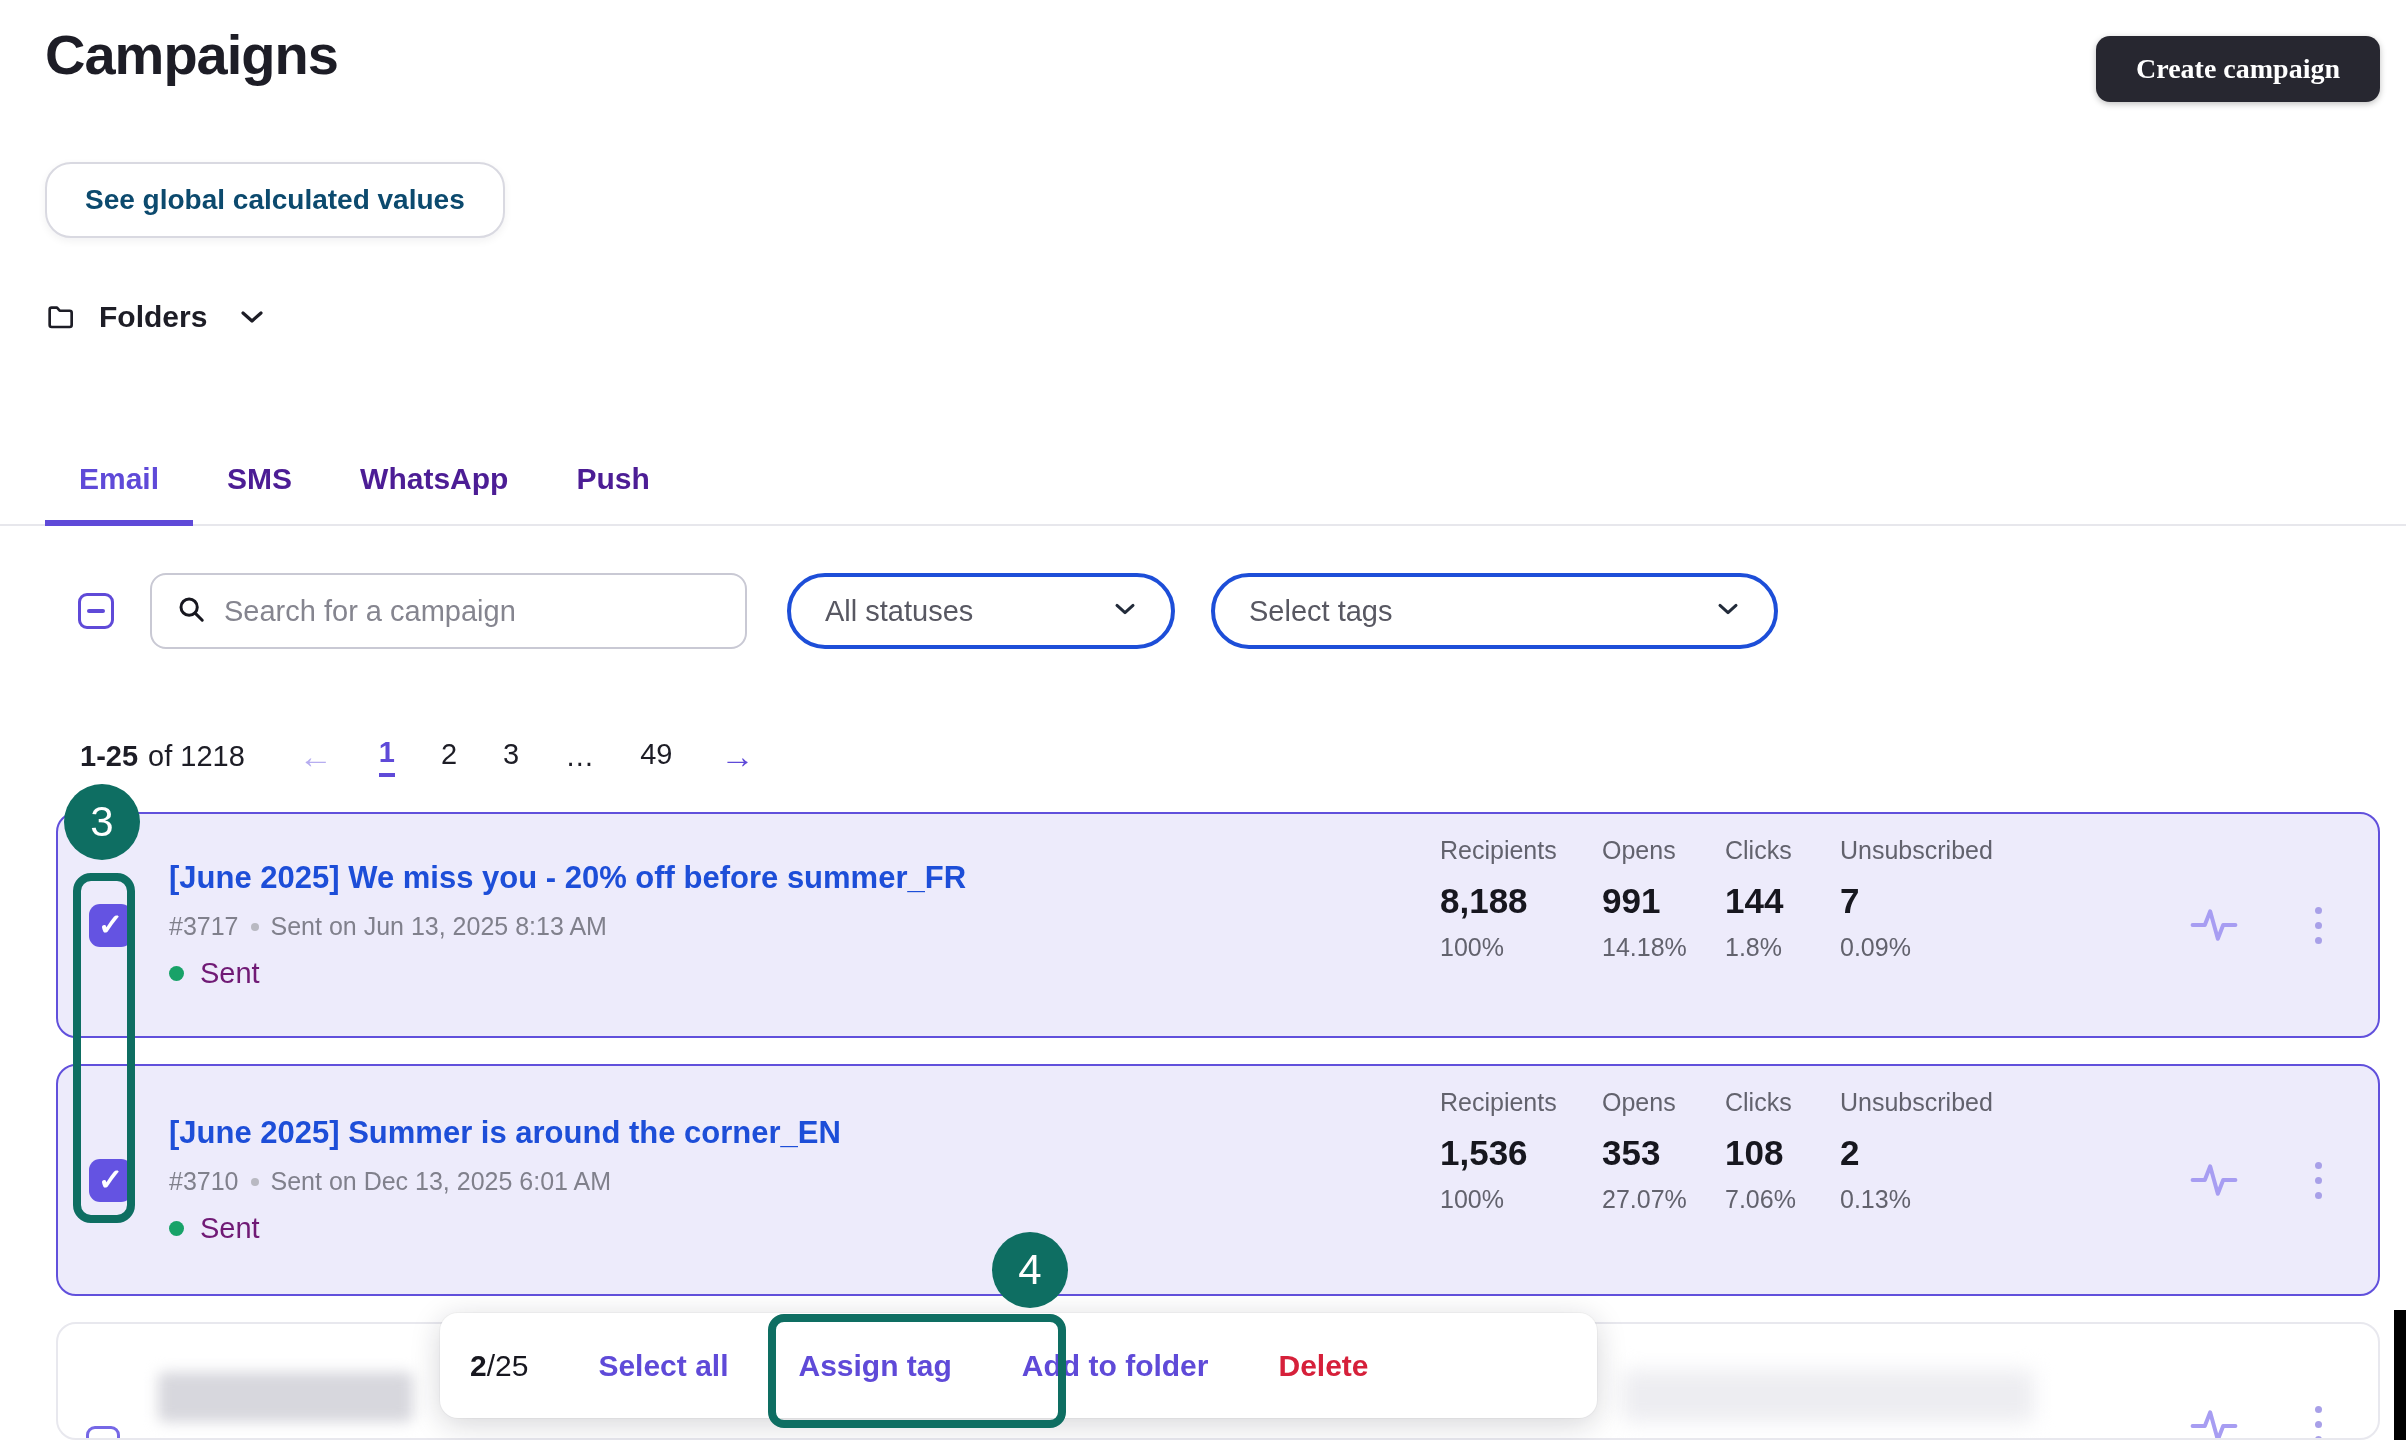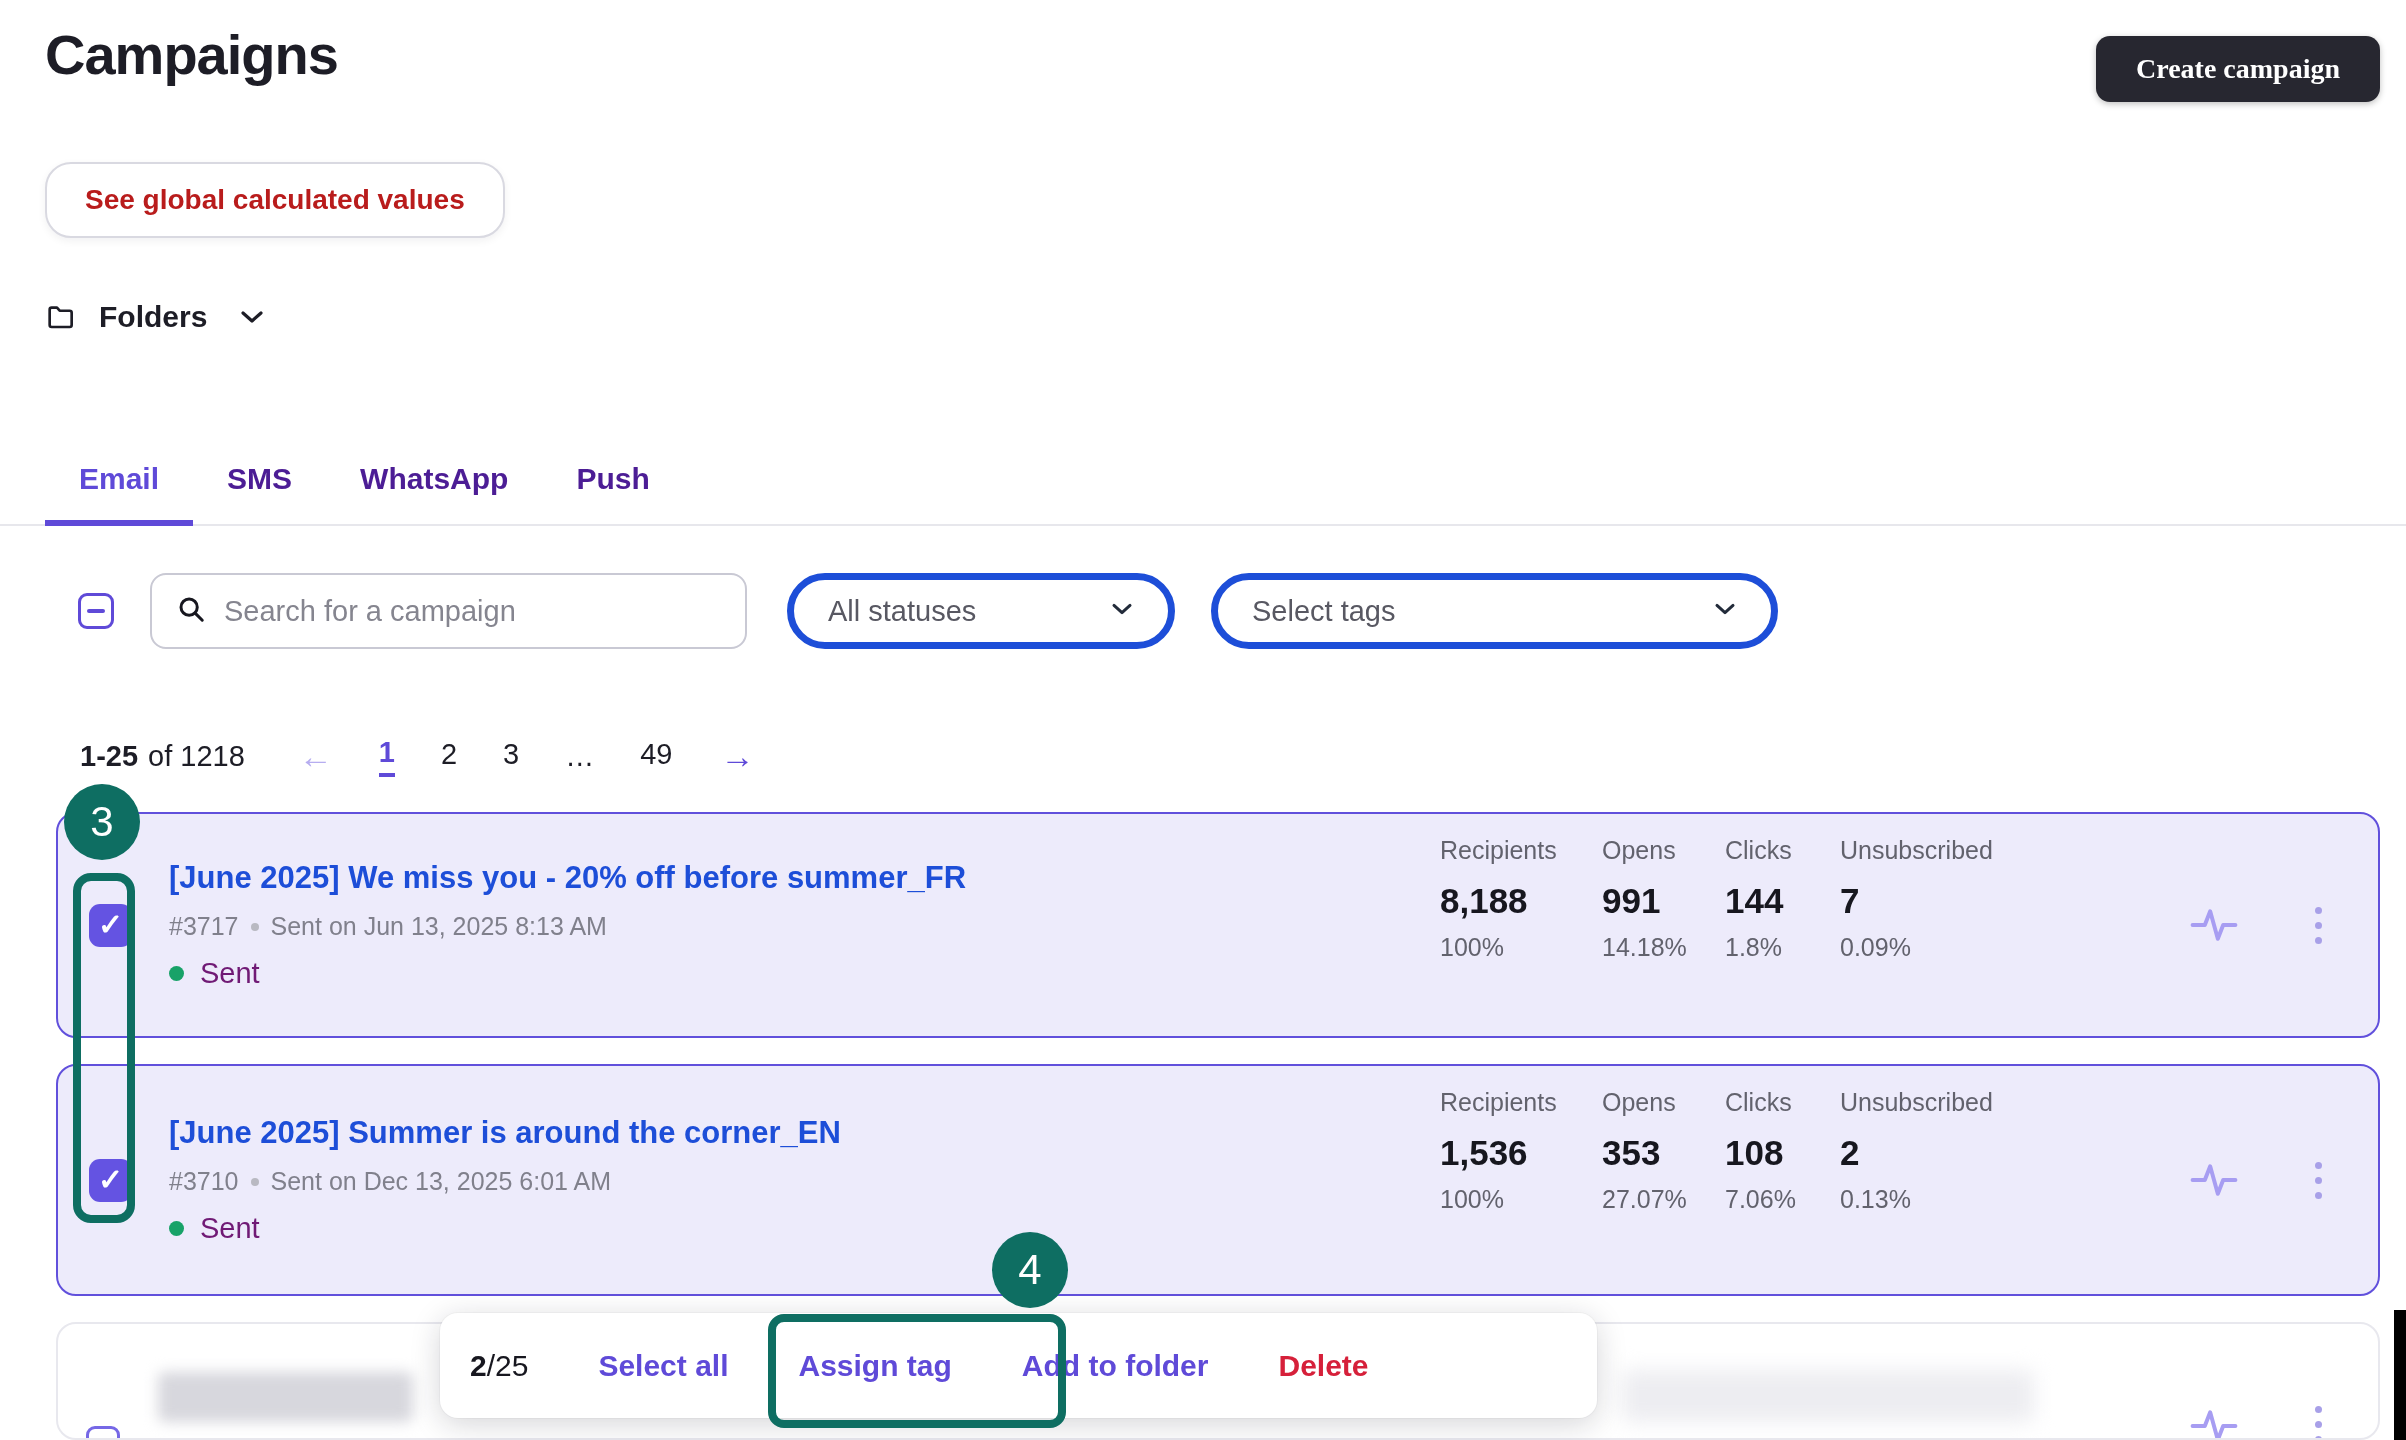--- a/index.html
+++ b/index.html
@@ -17,21 +17,21 @@
   .page-title { left:45px; top:22px; font-size:56px; font-weight:700; letter-spacing:-1px; }
   .create-btn {
     right:26px; top:36px; height:66px; padding:0 40px;
     background:#272730; color:#fff; font-size:28px; font-weight:700;
     border:none; border-radius:14px; display:flex; align-items:center;
     font-family:Liberation Serif, serif; cursor:pointer;
     box-shadow:0 2px 6px rgba(0,0,0,.25);
   }
   .global-btn {
     left:45px; top:162px; height:76px; padding:12px 38px;
-    background:#fff; color:#b91c1c; font-size:28px; font-weight:700;
+    background:#fff; color:#0c4a6e; font-size:28px; font-weight:700;
     border:2px solid #d9d9e1; border-radius:26px; display:flex; align-items:center;
     font-family:"Liberation Sans", sans-serif; cursor:pointer;
     box-shadow:0 3px 8px rgba(23,23,31,.06);
   }
 
   
   .folders { left:45px; top:300px; display:flex; align-items:center; gap:22px; cursor:pointer; }
   .folders-label { font-size:30px; font-weight:700; }
   .folders svg { display:block; }
 
@@ -55,21 +55,21 @@
   .search-box {
     margin-left:36px; width:597px; height:76px; border:2px solid #c9c9d4; border-radius:16px;
     display:flex; align-items:center; padding:0 24px; background:#fff;
   }
   .search-box input {
     border:none; outline:none; font-size:29px; color:#3c3c46; margin-left:18px; width:480px;
     font-family:"Liberation Sans", sans-serif; background:transparent;
   }
   .search-box input::placeholder { color:#85858f; }
   .select-pill {
-    height:76px; border:7px solid #1d4ed8; border-radius:38px; background:#fff;
+    height:76px; border:4px solid #1d4ed8; border-radius:38px; background:#fff;
     display:flex; align-items:center; justify-content:space-between;
     padding:0 34px; cursor:pointer;
   }
   .select-pill .val { font-size:29px; color:#585862; }
   .pill-statuses { margin-left:40px; width:388px; }
   .pill-tags { margin-left:36px; width:567px; }
 
   
   .pagination { left:80px; top:736px; display:flex; align-items:center; font-size:29px; }
   .pagination .range { font-weight:700; }

